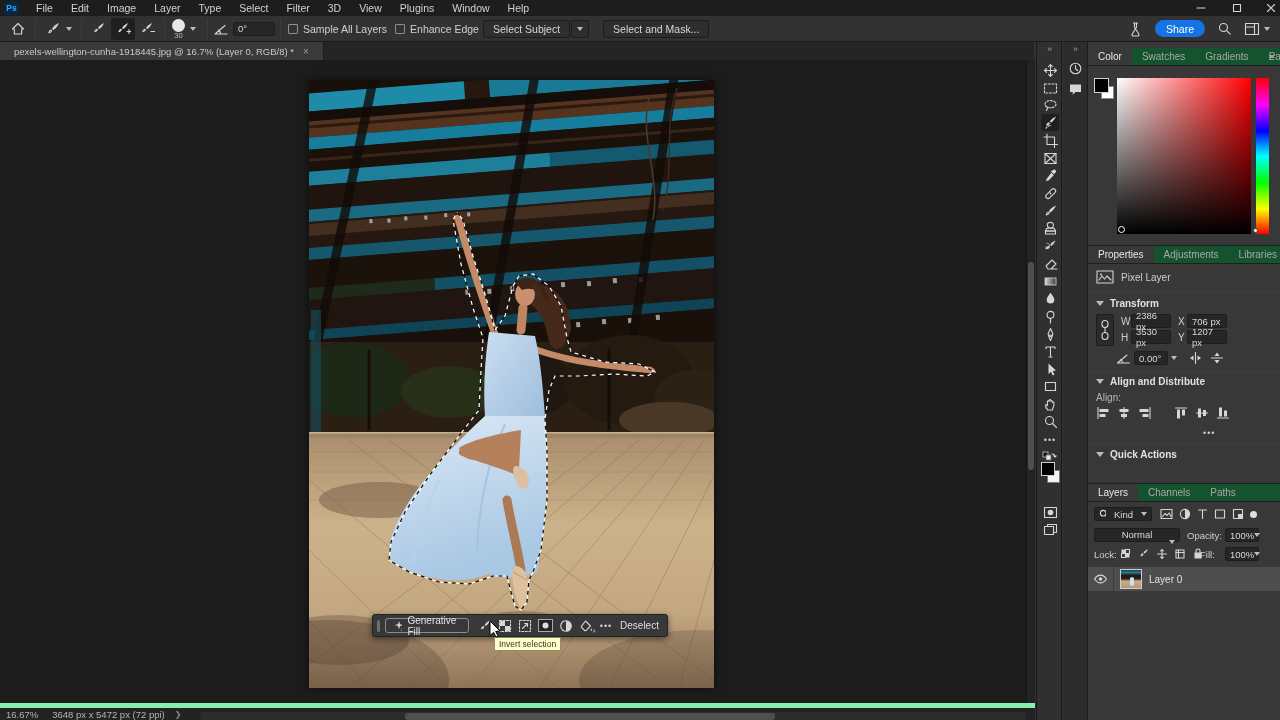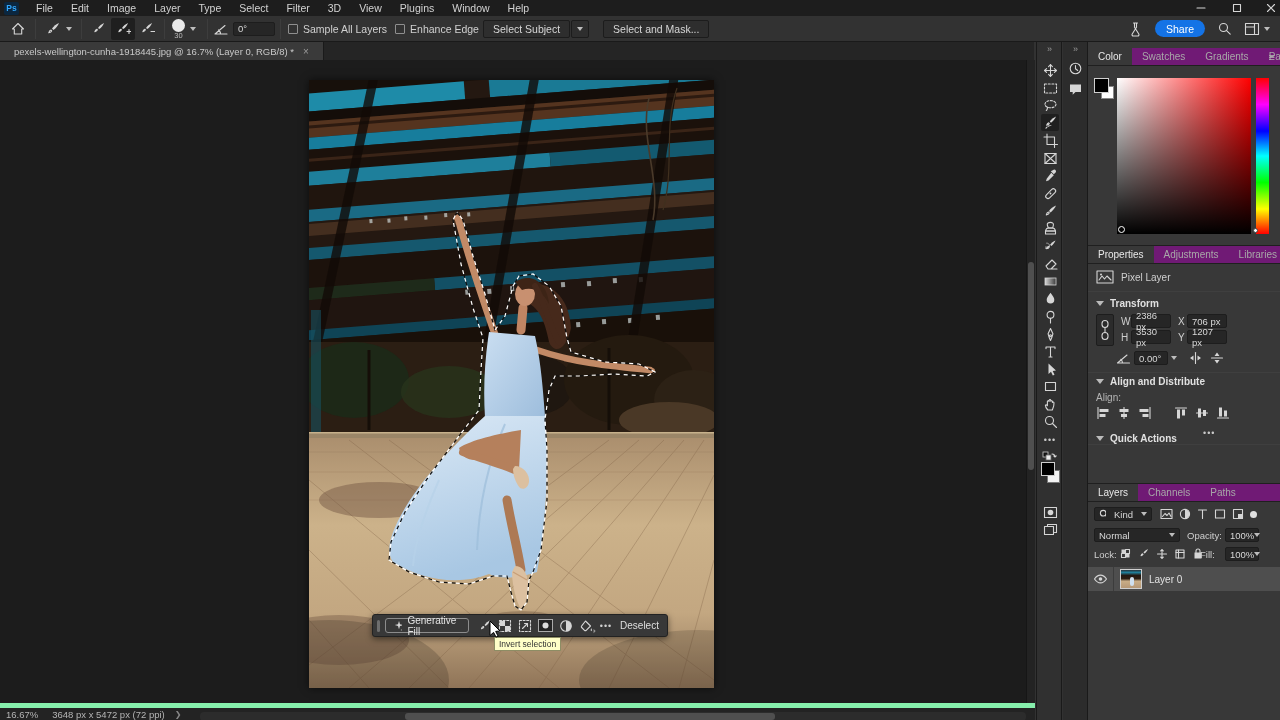--- a/index.html
+++ b/index.html
@@ -61,21 +61,21 @@
   .collapse{color:#9a9a9a;font-size:9px;text-align:center;width:100%;position:absolute;top:2px;letter-spacing:-1px;}
   svg.i{display:block;}
   .ic{stroke:#d6d6d6;fill:none;stroke-width:1.1;stroke-linecap:round;stroke-linejoin:round;}
   .icf{fill:#d6d6d6;stroke:none;}
 
   
   .minidock{left:1063px;top:42px;width:25px;height:678px;background:#2c2c2c;border-right:1px solid #1a1a1a;z-index:10;}
 
   
   .panels{left:1088px;top:42px;width:192px;height:678px;background:#383838;z-index:10;}
-  .ptabs{position:relative;height:18px;background:#701a75;display:flex;border-bottom:1px solid #1f1f1f;text-align:center;}
+  .ptabs{position:relative;height:18px;background:#14532d;display:flex;border-bottom:1px solid #1f1f1f;text-align:center;}
   .ptab{padding:0 10px;font-size:10px;color:#a8a8a8;line-height:18px;}
   .ptab.active{background:#383838;color:#e8e8e8;}
   .pmenu{position:absolute;right:5px;top:3px;color:#b5b5b5;font-size:11px;}
   .well{background:#262626;border:1px solid #1d1d1d;border-radius:2px;color:#d8d8d8;font-size:9.5px;
     display:flex;align-items:center;padding:0 4px;height:14px;}
   .plabel{font-size:10px;color:#cfcfcf;}
   .sect{font-size:10px;color:#e0e0e0;font-weight:bold;}
   .twist{width:0;height:0;border-left:4px solid transparent;border-right:4px solid transparent;border-top:5px solid #bbb;display:inline-block;margin-right:6px;}
   .divid{position:absolute;left:0;width:192px;height:1px;background:#2b2b2b;border-bottom:1px solid #444;opacity:.6;}
   .layer-row{position:absolute;left:0;width:192px;height:24px;background:#4e4e4e;display:flex;align-items:center;}
@@ -709,21 +709,21 @@
           </svg>
         <svg class="i" width="14" height="14">
             <path class="ic" d="M1.5 12h11"></path>
             <rect class="icf" x="3" y="1.5" width="3" height="9"></rect>
             <rect class="icf" x="8" y="4.5" width="3" height="6"></rect>
           </svg>
       </div>
       <div class="abs" style="left:115px;top:182px;color:#c9c9c9;font-size:9px;letter-spacing:1px;">
         <span>•••</span></div>
       <div class="divid" style="top:198px;"></div>
-      <div class="abs" style="left:8px;top:187px;display:flex;align-items:center;">
+      <div class="abs" style="left:8px;top:203px;display:flex;align-items:center;">
         <div class="twist"></div>
         <span class="sect">Quick Actions</span>
       </div>
     </div>
 
     <div class="abs" style="left:0;top:441px;width:192px;height:237px;border-top:1px solid #1f1f1f;">
       <div class="ptabs">
         <div class="ptab active">Layers</div>
         <div class="ptab">Channels</div>
         <div class="ptab">Paths</div>
@@ -750,21 +750,21 @@
           </svg>
         <svg class="i" width="12" height="12">
             <rect class="ic" x="1.5" y="2" width="9" height="8"></rect>
           </svg>
         <svg class="i" width="12" height="12">
             <rect class="ic" x="1.5" y="1.5" width="9" height="9"></rect>
             <rect class="icf" x="6" y="6" width="4.5" height="4.5"></rect>
           </svg>
         <div style="width:7px;height:7px;border-radius:50%;background:#e0e0e0;"></div>
       </div>
-      <div class="well abs" style="left:6px;top:44px;width:86px;">
+      <div class="well abs" style="left:6px;top:44px;width:86px;flex-direction:column;">
         <span>Normal</span>
         <div class="chev" style="margin-left:auto;"></div>
       </div>
       <span class="plabel abs" style="left:99px;top:46px;font-size:9.5px;">Opacity:</span>
       <div class="well abs" style="left:137px;top:44px;width:34px;">
         <span>100%</span>
         <div class="chev" style="margin-left:auto;"></div>
       </div>
       <span class="plabel abs" style="left:6px;top:65px;font-size:9.5px;">Lock:</span>
       <div class="abs" style="left:32px;top:63px;display:flex;gap:6px;align-items:center;">

